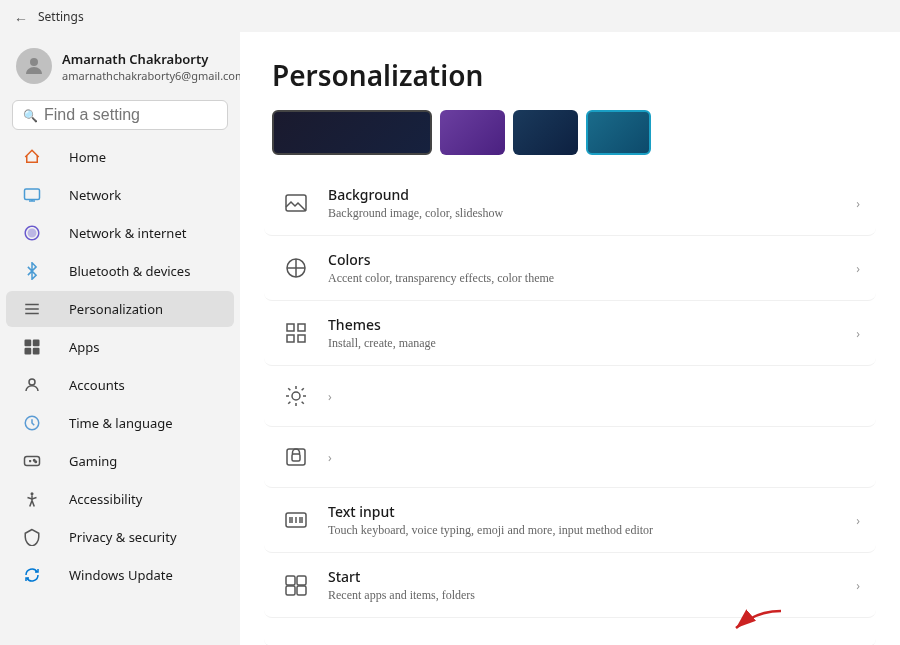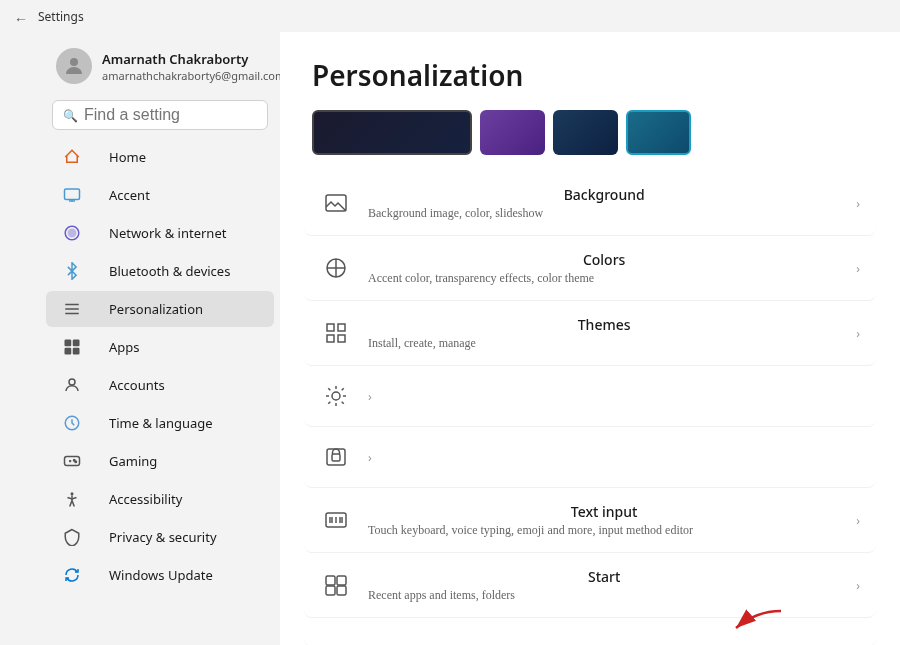--- a/index.html
+++ b/index.html
@@ -32,21 +32,20 @@
       font-size: 14px;
     }
     .titlebar-text {
       font-size: 12px;
       color: #333;
     }
     .main-layout {
       display: flex;
       flex: 1;
       overflow: hidden;
-      padding-left: 40px;
     }
     .sidebar {
       width: 240px;
       background: #f3f3f3;
       flex-shrink: 0;
       display: flex;
       flex-direction: column;
       overflow-y: auto;
       padding: 8px 0;
     }
@@ -177,21 +176,20 @@
       justify-content: center;
       flex-shrink: 0;
       color: #555;
     }
     .settings-item-text { flex: 1; }
     .settings-item-title {
       font-size: 14px;
       font-weight: 500;
       color: #1a1a1a;
       margin-bottom: 2px;
-      text-align: center;
     }
     .settings-item-desc {
       font-size: 12px;
       color: #666;
       font-family: Liberation Serif, serif;
     }
     .settings-item-arrow {
       color: #999;
       font-size: 12px;
     }
@@ -239,21 +237,21 @@
     </div>
 
     <div class="nav-item">
       <span class="nav-icon">
         <svg viewBox="0 0 24 24" fill="none" stroke="#4a9bd4" stroke-width="2">
             <rect x="2" y="4" width="20" height="14" rx="2"></rect>
             <line x1="8" y1="20" x2="16" y2="20"></line>
             <line x1="12" y1="18" x2="12" y2="20"></line>
           </svg>
       </span>
-      <span>Accent</span>
+      <span>Network</span>
     </div>
 
     <div class="nav-item">
       <span class="nav-icon">
         <svg viewBox="0 0 24 24" fill="#6a5acd" stroke="none">
             <path d="M12 2C6.5 2 2 6.5 2 12s4.5 10 10 10 10-4.5 10-10S17.5 2 12 2zm0 18c-4.4 0-8-3.6-8-8s3.6-8 8-8 8 3.6 8 8-3.6 8-8 8z"></path>
             <path d="M12 6c-3.3 0-6 2.7-6 6s2.7 6 6 6 6-2.7 6-6-2.7-6-6-6z" fill="#6a5acd" opacity="0.4"></path>
           </svg>
       </span>
       <span>Network &amp; internet</span>

